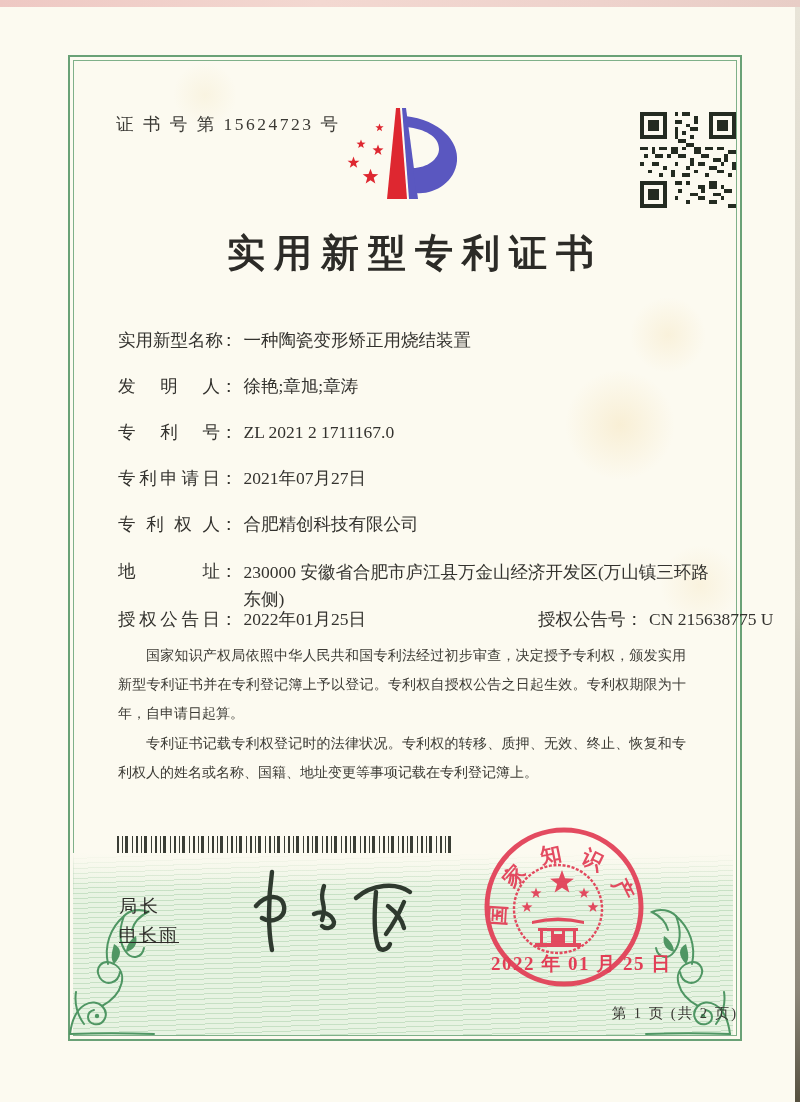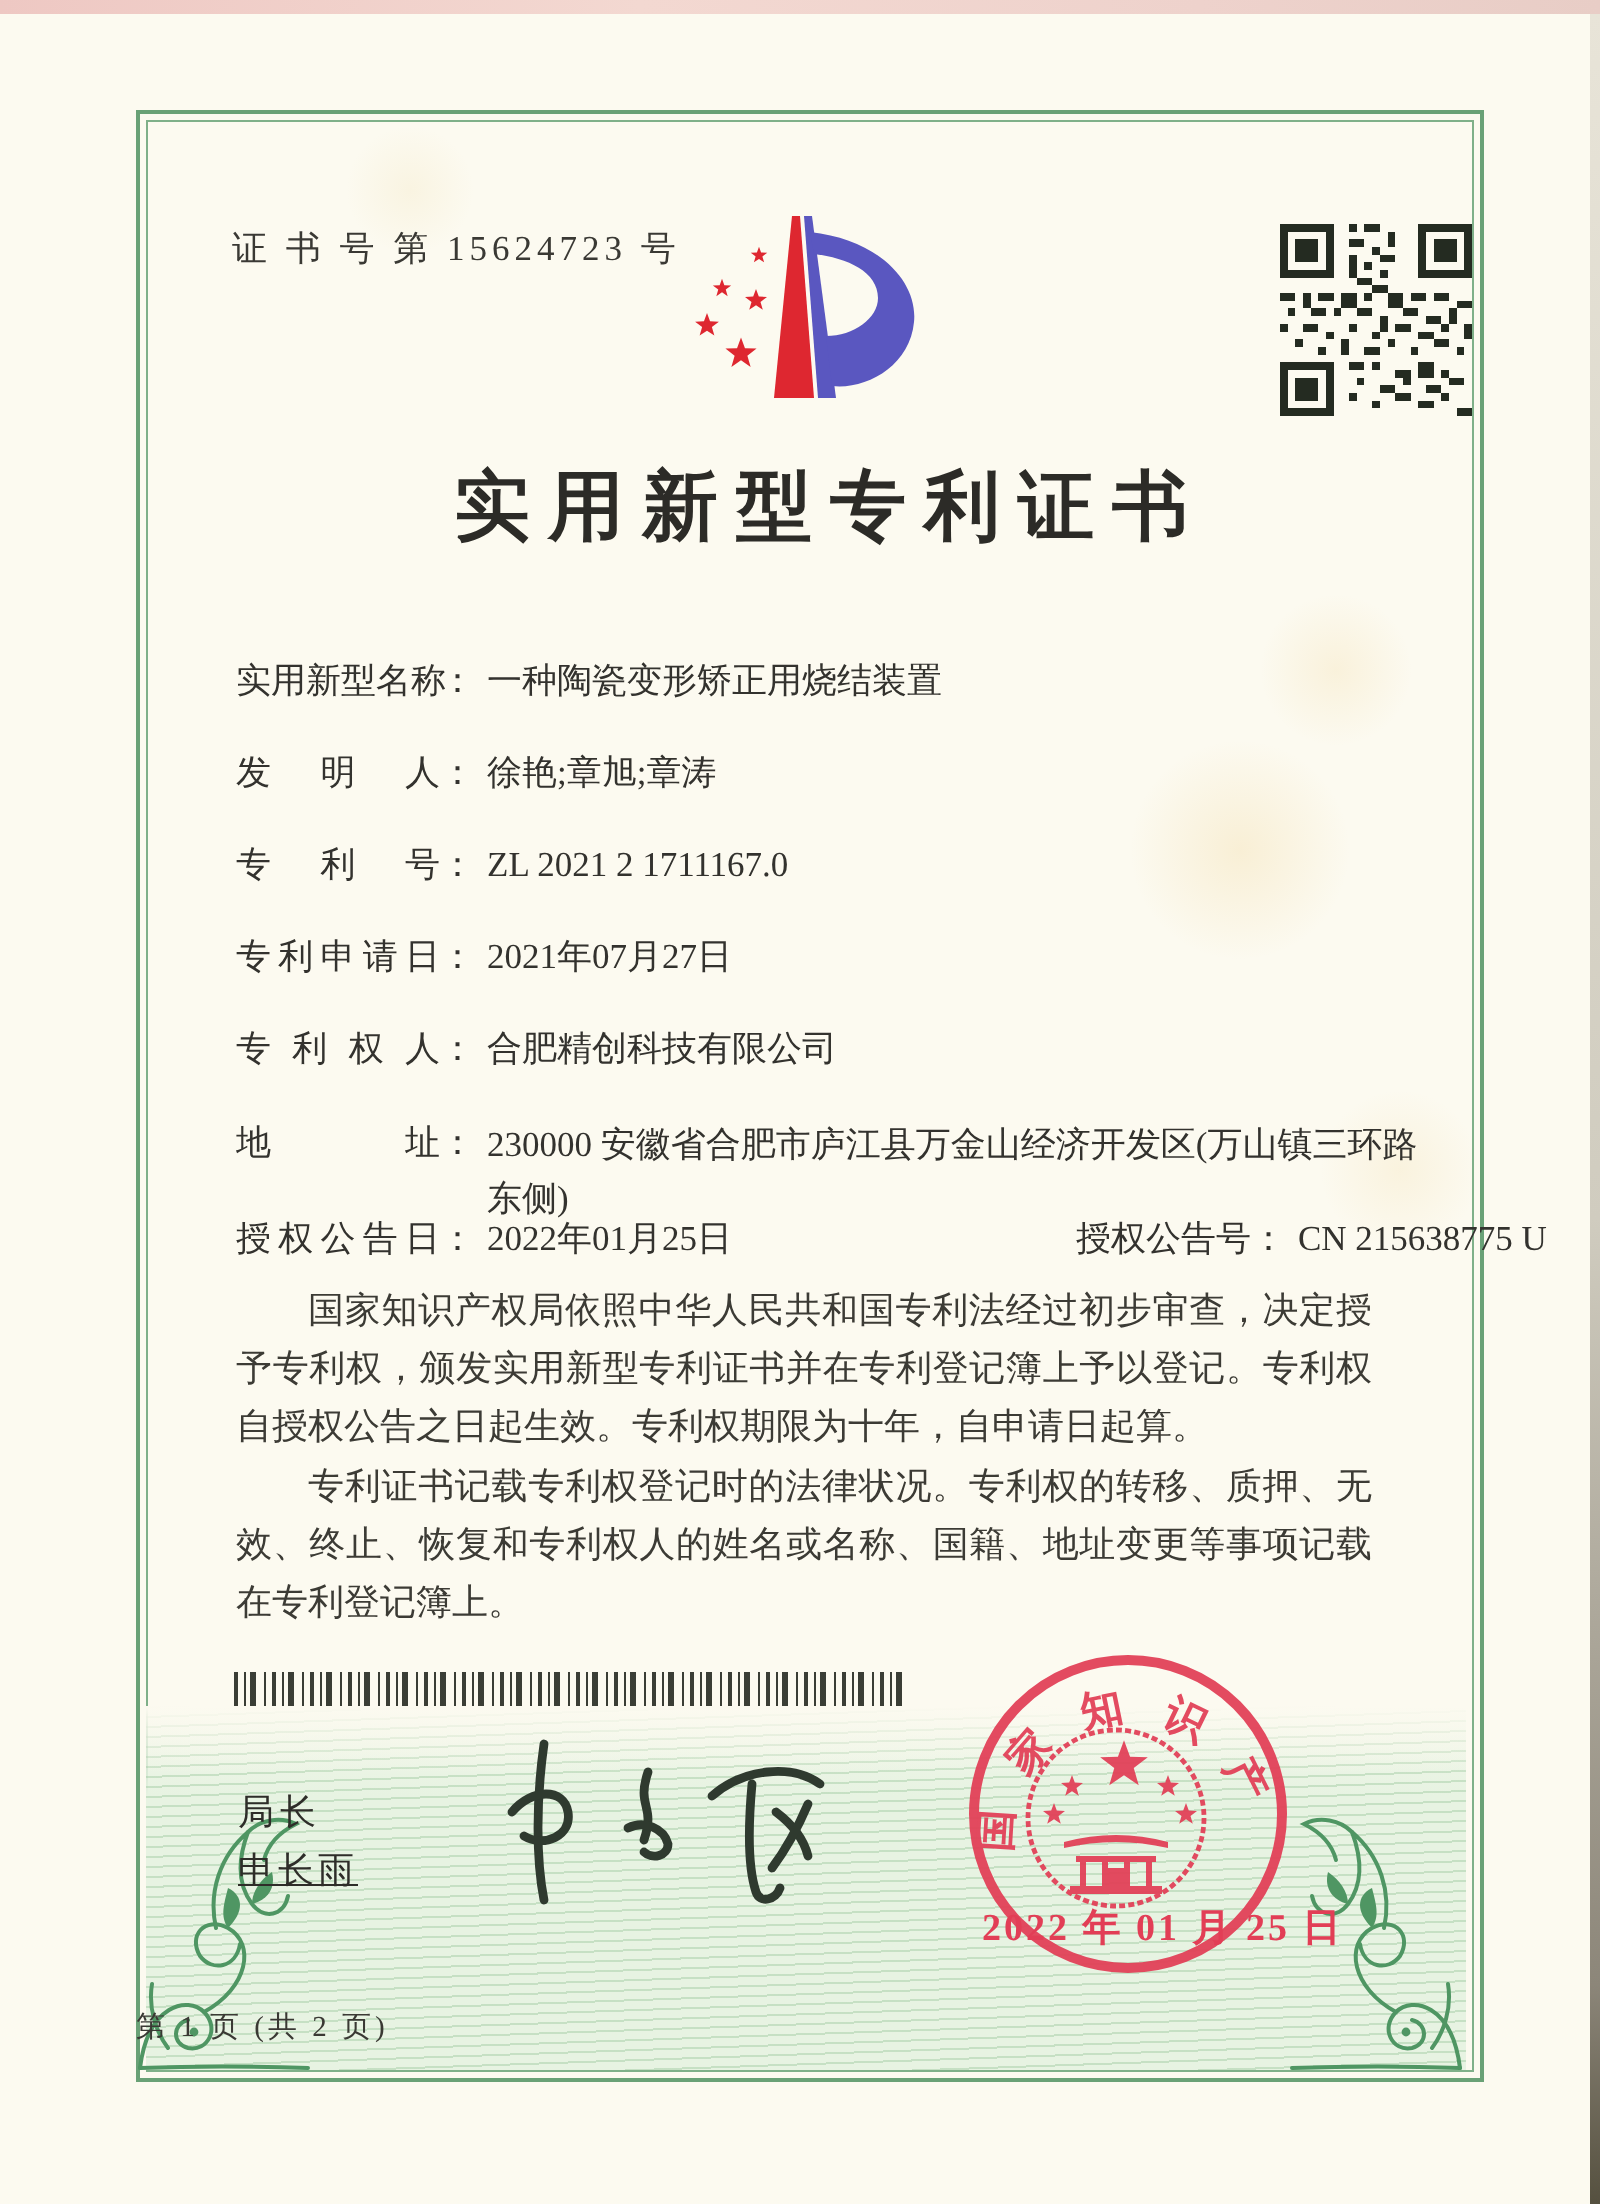--- a/index.html
+++ b/index.html
@@ -28,39 +28,39 @@
   .logo{position:absolute;left:325px;top:104px;width:150px;height:114px;}
   .qr{position:absolute;left:640px;top:112px;width:96px;height:96px;}
   .title{position:absolute;left:0;right:0;top:228px;text-align:center;
     font-size:38px;font-weight:bold;letter-spacing:9px;color:#2c2b27;padding-left:30px;}
   .row{position:absolute;left:118px;font-size:17.5px;color:#33322e;white-space:nowrap;}
   .row .lab{display:inline-block;width:102px;text-align:justify;text-align-last:justify;vertical-align:top;}
   .row .val{margin-left:6px;}
   .row .wrapval{display:inline-block;margin-left:6px;width:482px;white-space:normal;
     vertical-align:top;line-height:27px;}
   .grant2{position:absolute;left:420px;top:0;}
-  .paras{position:absolute;left:118px;top:641px;width:568px;font-size:18px;
+  .paras{position:absolute;left:118px;top:641px;width:568px;font-size:14px;
     line-height:29.2px;color:#3c3b35;text-align:justify;}
   .paras p{margin:0;text-indent:2em;}
   .barcode{position:absolute;left:117px;top:836px;width:335px;height:17px;opacity:.88;
     background:repeating-linear-gradient(90deg,#20241c 0 2px,transparent 2px 5px,
       #20241c 5px 6px,transparent 6px 8px,#20241c 8px 11px,transparent 11px 15px,
       #20241c 15px 16px,transparent 16px 19px);}
   .ornament{position:absolute;top:906px;width:92px;height:132px;z-index:2;}
   .orn-left{left:64px;}
   .orn-right{left:644px;transform:scaleX(-1);}
   .signer-title{position:absolute;left:119px;top:894px;font-size:18px;z-index:3;
     font-family:"Liberation Sans","DejaVu Sans",sans-serif;color:#2e2d29;letter-spacing:3px;text-align:right;}
   .signer-name{position:absolute;left:119px;top:923px;font-size:18px;z-index:3;
     font-family:"Liberation Sans","DejaVu Sans",sans-serif;color:#2e2d29;letter-spacing:2px;text-decoration:underline;}
   .signature{position:absolute;left:238px;top:858px;width:185px;height:102px;z-index:3;}
   .seal{position:absolute;left:478px;top:821px;width:172px;height:172px;z-index:4;opacity:.93;}
   .seal-date{position:absolute;left:491px;top:951px;z-index:5;font-size:19px;
     color:#e23e56;font-weight:bold;letter-spacing:1.5px;white-space:nowrap;}
-  .page-no{position:absolute;left:68px;top:1004px;width:670px;text-align:left;
+  .page-no{position:absolute;left:68px;top:1004px;width:670px;text-align:right;
     font-size:14.5px;letter-spacing:2px;color:#3a3934;z-index:3;}
   .back-note{position:absolute;left:68px;top:1104px;width:670px;text-align:center;
     font-size:15.5px;letter-spacing:3.5px;color:#3a3934;}
 </style>
 </head>
 <body>
 
 <div class="page">
   <div class="scan-top"></div>
   <div class="scan-right"></div>

